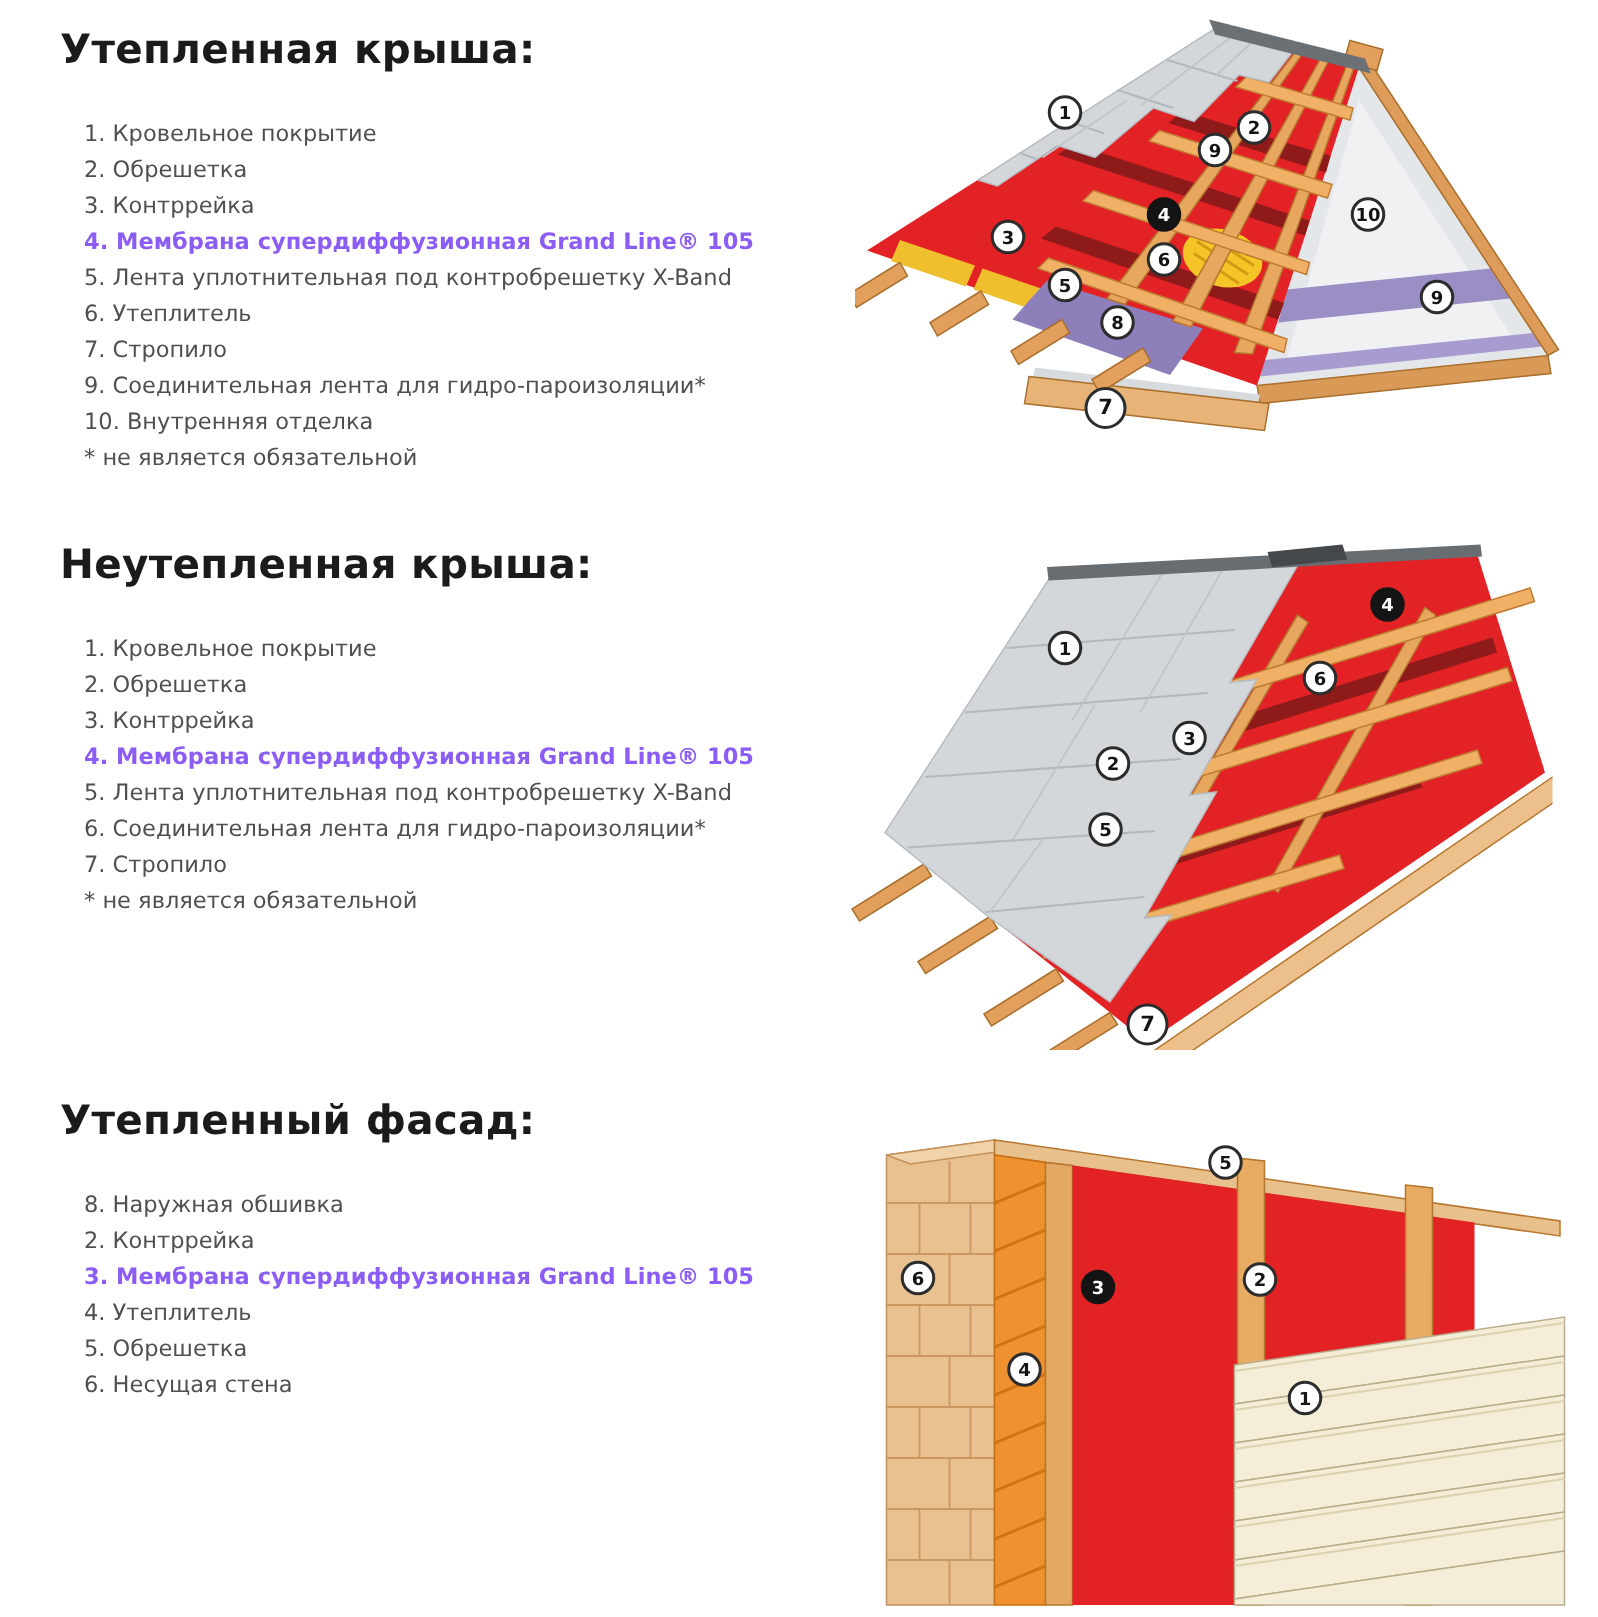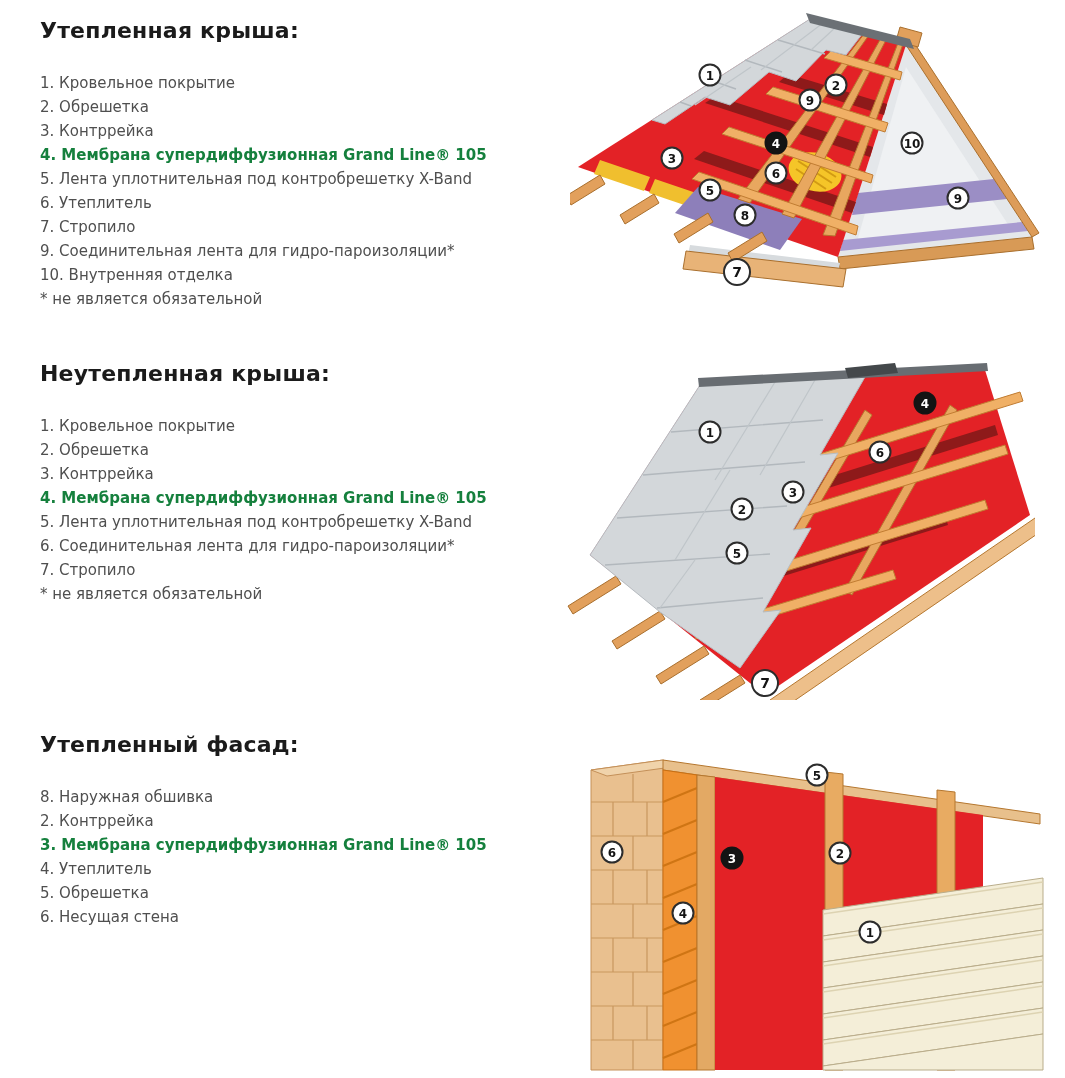--- a/index.html
+++ b/index.html
@@ -1,24 +1,24 @@
 <!DOCTYPE html>
 <html><head>
 <meta charset="utf-8">
 <style>
   html,body{margin:0;padding:0}
   body{
     width:1065px;height:1078px;position:relative;background:#ffffff;
     font-family:"DejaVu Sans","Liberation Sans",sans-serif;overflow:hidden;
   }
   .text-block{position:absolute;left:40px;width:490px}
-  .text-block h2{margin:0;font-size:22px;font-weight:bold;color:#1b1b1b;letter-spacing:.2px}
-  ul.legend{list-style:none;margin:28px 0 0;padding:0}
+  .text-block h2{margin:0;font-size:27px;font-weight:bold;color:#1b1b1b;letter-spacing:.2px}
+  ul.legend{list-style:none;margin:28px 16px 0;padding:0}
   ul.legend li{font-size:15px;line-height:24px;color:#4f4f4f;white-space:nowrap}
-  ul.legend li.bold{font-weight:bold;color:#15803d}
+  ul.legend li.bold{font-weight:bold;color:#8b5cf6}
   .diagram{position:absolute}
   .diagram svg{position:absolute;left:0;top:0;display:block}
   .callout{
     position:absolute;width:23px;height:23px;border-radius:50%;
     background:#ffffff;border:2px solid #2c2c2c;color:#141414;
     font-size:12px;font-weight:bold;display:flex;align-items:center;justify-content:center;
     transform:translate(-50%,-50%);box-sizing:border-box;line-height:1;
   }
   .callout.dark{background:#141414;border-color:#141414;color:#ffffff}
   .callout.lg{width:28px;height:28px;font-size:14px}

